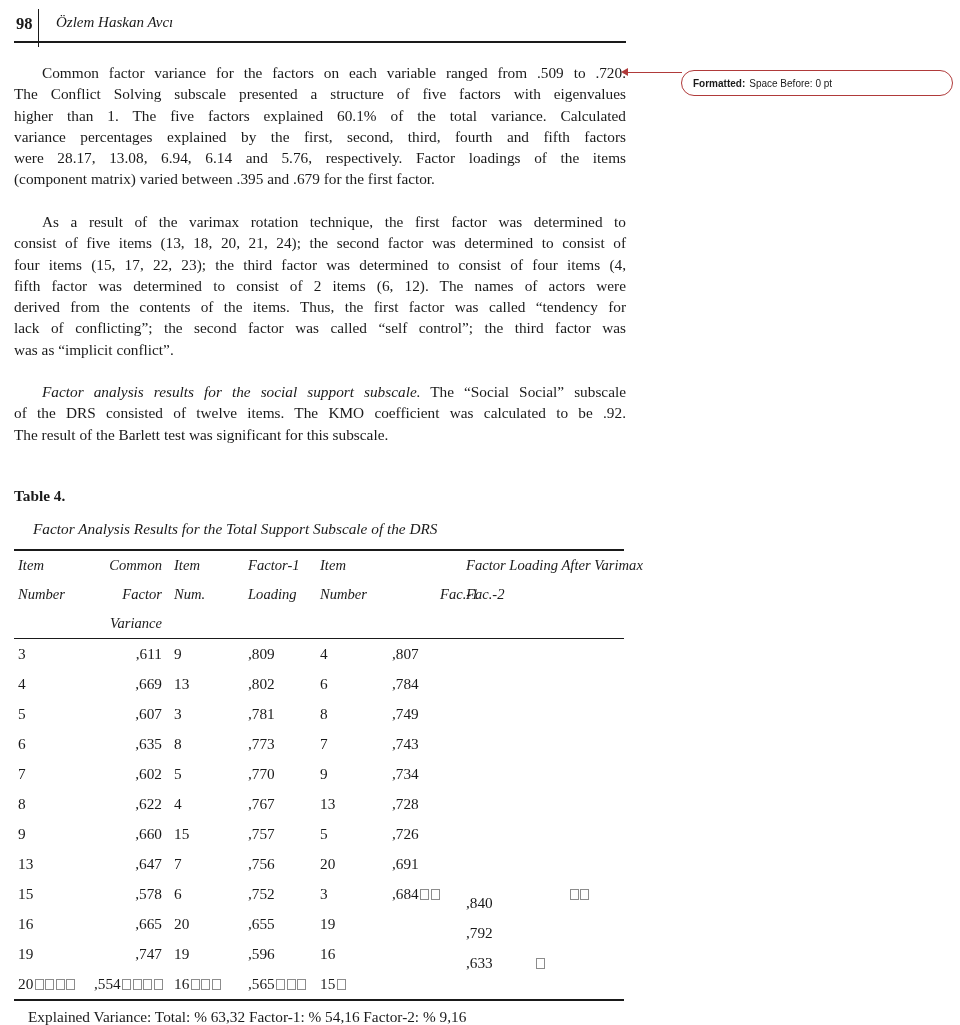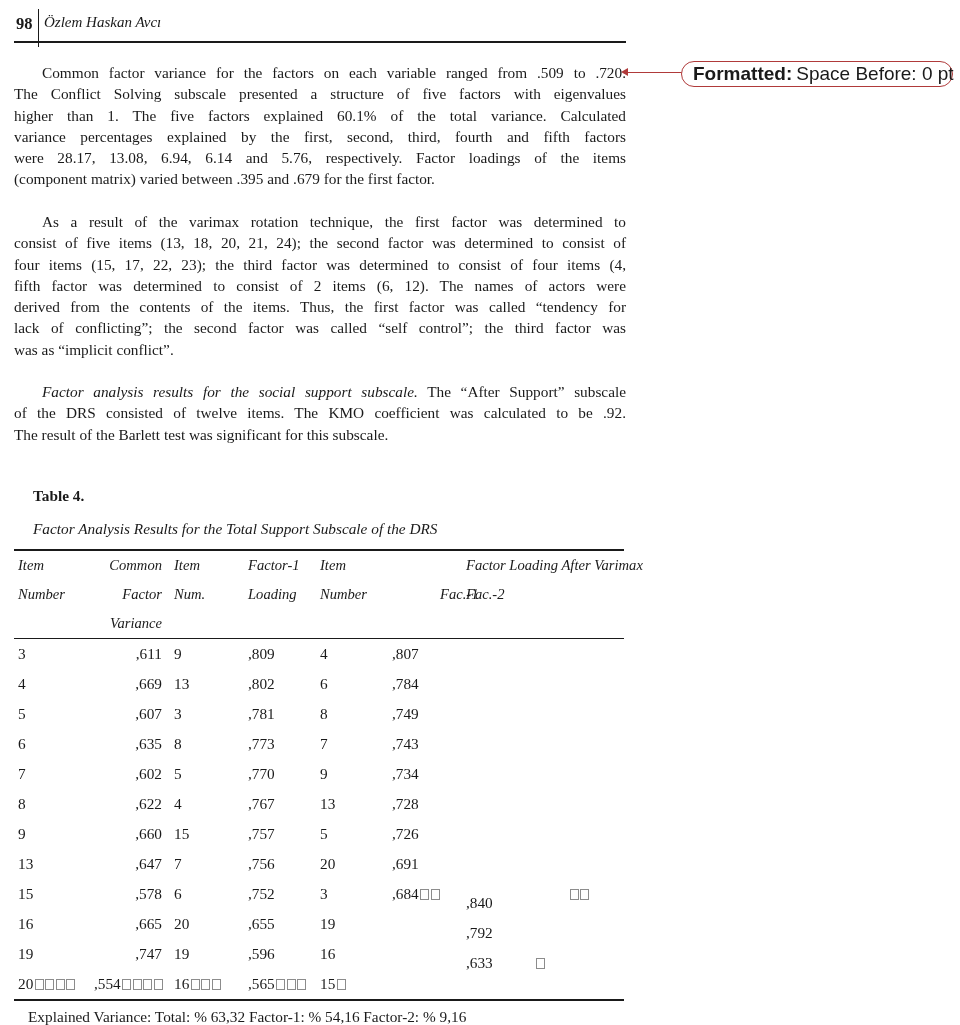--- a/index.html
+++ b/index.html
@@ -37,21 +37,21 @@
   .header-divider {
     position: absolute;
     left: 38px;
     top: 3px;
     width: 1px;
     height: 38px;
     background: #1a1a1a;
   }
   .header-author {
     position: absolute;
-    left: 44px;
+    left: 56px;
     top: 8px;
     font-style: italic;
     font-size: 15px;
   }
   .header-rule {
     position: absolute;
     left: 14px;
     top: 35px;
     width: 612px;
     height: 1.6px;
@@ -80,29 +80,29 @@
     white-space: normal;
   }
   .jline.last {
     text-align-last: left;
   }
 
   
   .callout {
     position: absolute;
     left: 681px;
-    top: 61px;
+    top: 70px;
     width: 272px;
     height: 26px;
     box-sizing: border-box;
     border: 1.4px solid #b03a3a;
     border-radius: 13px;
     background: #ffffff;
     font-family: "Liberation Sans", sans-serif;
-    font-size: 19px;
+    font-size: 10px;
     color: #1a1a1a;
     display: flex;
     align-items: center;
     padding-left: 11px;
     white-space: nowrap;
   }
   .callout b { font-weight: bold; margin-right: 4px; }
   .callout-leader {
     position: absolute;
     left: 626px;
@@ -125,21 +125,20 @@
   
   .table-wrap {
     position: absolute;
     left: 14px;
     top: 487px;
     width: 610px;
   }
   .table-label {
     font-weight: bold;
     font-size: 15.3px;
-    margin-left: 19px;
     display: block;
   }
   .table-title {
     font-style: italic;
     font-size: 15.3px;
     margin-left: 19px;
     display: block;
     margin-top: 15px;
   }
   .rule {
@@ -223,21 +222,21 @@
   <span class="jline" style="text-indent:28px;">As a result of the varimax rotation technique, the first factor was determined to</span>
   <span class="jline">consist of five items (13, 18, 20, 21, 24); the second factor was determined to consist of</span>
   <span class="jline">four items (15, 17, 22, 23); the third factor was determined to consist of four items (4,</span>
   <span class="jline">fifth factor was determined to consist of 2 items (6, 12). The names of actors were</span>
   <span class="jline">derived from the contents of the items. Thus, the first factor was called “tendency for</span>
   <span class="jline">lack of conflicting”; the second factor was called “self control”; the third factor was</span>
   <span class="jline last">was as “implicit conflict”.</span>
 </div>
 
 <div class="body-block" id="para-3">
-  <span class="jline" style="text-indent:28px;"><i class="ital">Factor analysis results for the social support subscale.</i><span> The “After Support” subscale</span></span>
+  <span class="jline" style="text-indent:28px;"><i class="ital">Factor analysis results for the social support subscale.</i><span> The “Social Social” subscale</span></span>
   <span class="jline">of the DRS consisted of twelve items. The KMO coefficient was calculated to be .92.</span>
   <span class="jline last">The result of the Barlett test was significant for this subscale.</span>
 </div>
 
 <div class="table-wrap">
 
   <span class="table-label">Table 4.</span>
   <span class="table-title">Factor Analysis Results for the Total Support Subscale of the DRS</span>
 
   <div class="rule" id="rule-top"></div>

